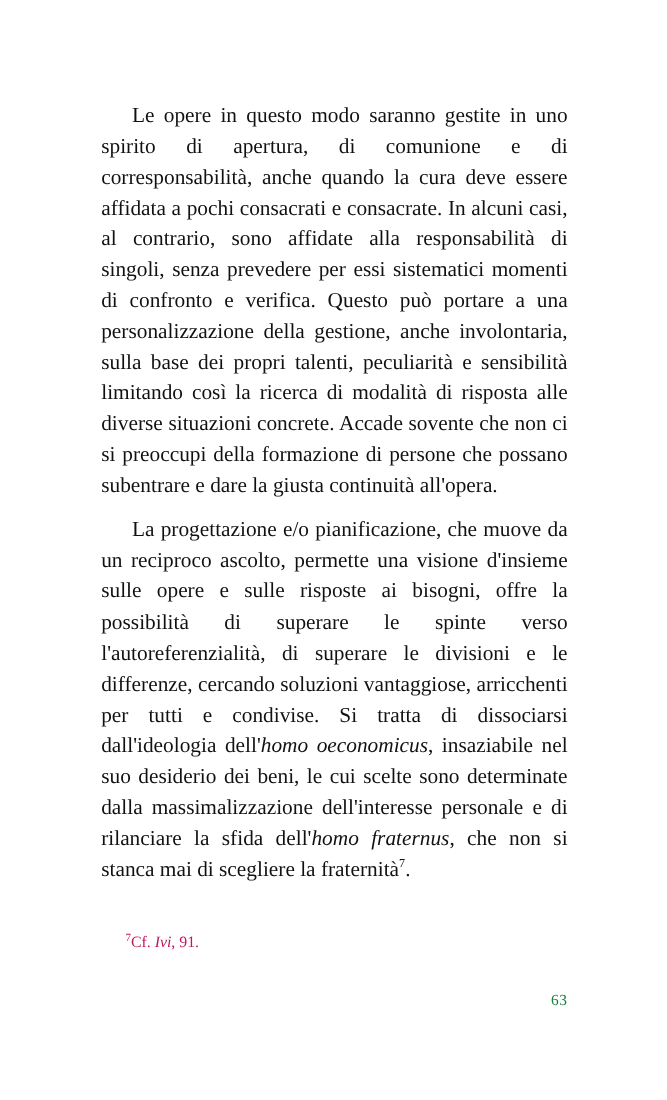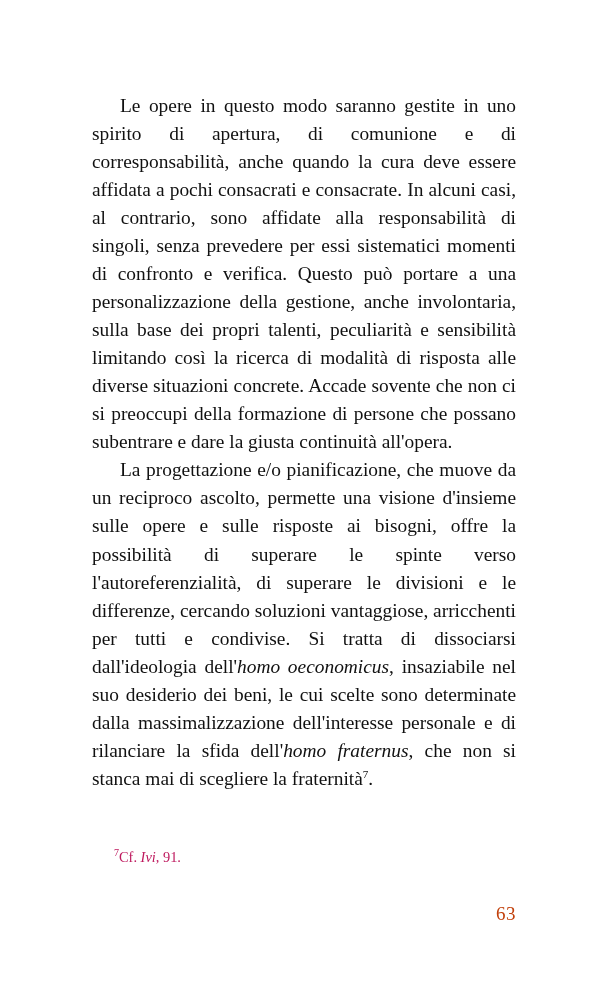--- a/index.html
+++ b/index.html
@@ -30,21 +30,21 @@
     margin: 0;
     font-size: 19.4px;
     line-height: 1.445;
     text-align: justify;
     text-justify: inter-word;
     text-indent: 28px;
     hyphens: manual;
     color: #111111;
   }
   p.para + p.para {
-    margin-top: 0px;
+    margin-top: 12px;
   }
   .footnote {
     position: absolute;
     left: 92px;
     top: 846px;
     width: 424px;
     font-size: 14.4px;
     line-height: 1.4;
     color: #be185d;
     text-indent: 22px;
@@ -53,22 +53,22 @@
     font-size: 10px;
     vertical-align: super;
   }
   .footnote i {
     font-style: italic;
   }
   .folio {
     position: absolute;
     right: 90px;
     top: 903px;
-    font-size: 19px;
-    color: #c2410c;
+    font-size: 14px;
+    color: #15803d;
     letter-spacing: 0.5px;
   }
   i.it {
     font-style: italic;
   }
   sup.fn {
     font-size: 11px;
     vertical-align: super;
     line-height: 0;
   }

